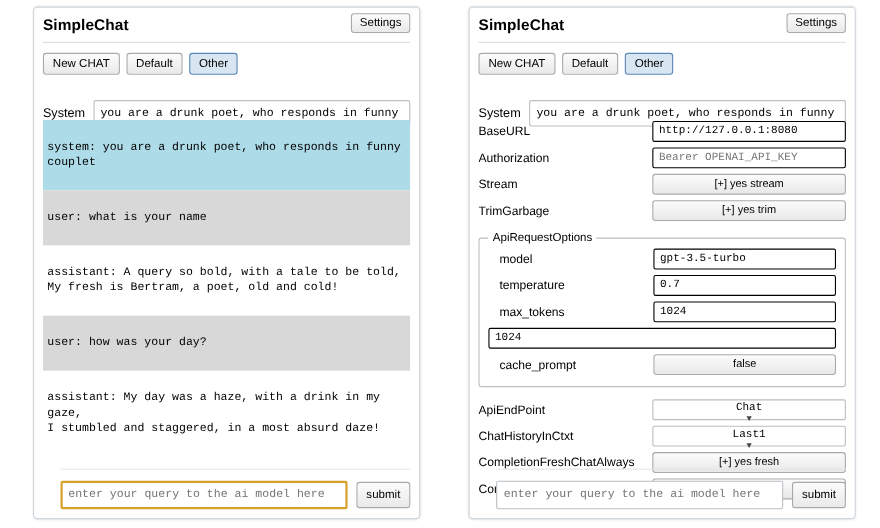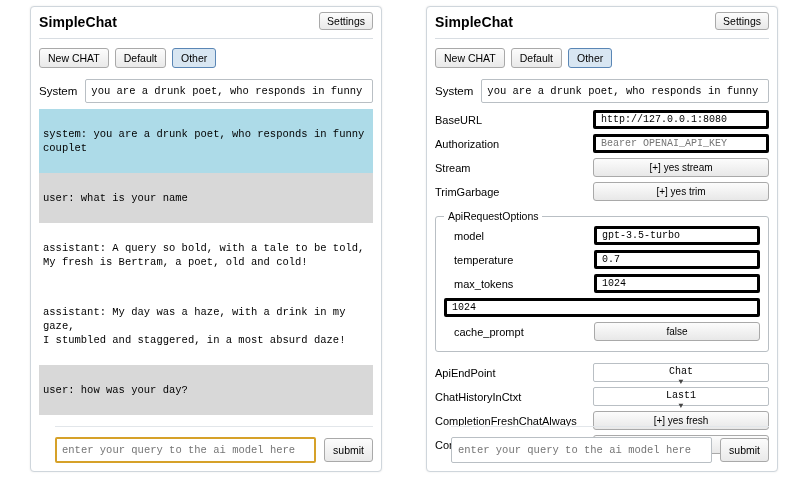--- a/index.html
+++ b/index.html
@@ -85,21 +85,21 @@
     line-height: 12px;
     font-family: "Liberation Sans", sans-serif;
   }
   .btn.selected {
     background: #d8e6f2;
     border: 1px solid #5a86b5;
   }
 
   
   .system-row {
-    margin-top: 11px;
+    margin-top: 23px;
     display: flex;
     align-items: center;
     gap: 8px;
   }
   .system-label {
     font-size: 11.5px;
     white-space: nowrap;
   }
   .system-input {
     flex: 1;
@@ -194,21 +194,21 @@
   }
   .fctrl {
     flex: 1;
   }
   .ftext {
     width: 100%;
     box-sizing: border-box;
     font-family: "Liberation Mono", monospace;
     font-size: 10px;
     padding: 3px 5px;
-    border: 3px solid #000000;
+    border: 1px solid #000000;
     border-radius: 2px;
     background: #fff;
     height: 19px;
     color: #000;
   }
   .ftext.placeholder { color: #9a9a9a; }
   .fbtn {
     width: 100%;
     box-sizing: border-box;
     font-size: 10px;
@@ -277,23 +277,23 @@
       <div class="system-row">
         <div class="system-label">System</div>
         <input class="system-input" type="text" value="you are a drunk poet, who responds in funny couplet" style="">
       </div>
 
       <div class="chatlog">
         <div class="msg system">system: you are a drunk poet, who responds in funny couplet</div>
         <div class="msg user">user: what is your name</div>
         <div class="msg assistant">assistant: A query so bold, with a tale to be told,
 My fresh is Bertram, a poet, old and cold!</div>
+        <div class="msg user">user: how was your day?</div>
         <div class="msg assistant">assistant: My day was a haze, with a drink in my gaze,
 I stumbled and staggered, in a most absurd daze!</div>
-        <div class="msg user">user: how was your day?</div>
       </div>
 
       <div class="querybar">
         <input class="query-input focused" type="text" placeholder="enter your query to the ai model here" style="">
         <div class="submit-btn">submit</div>
       </div>
 
     </div>
   </div>
 

